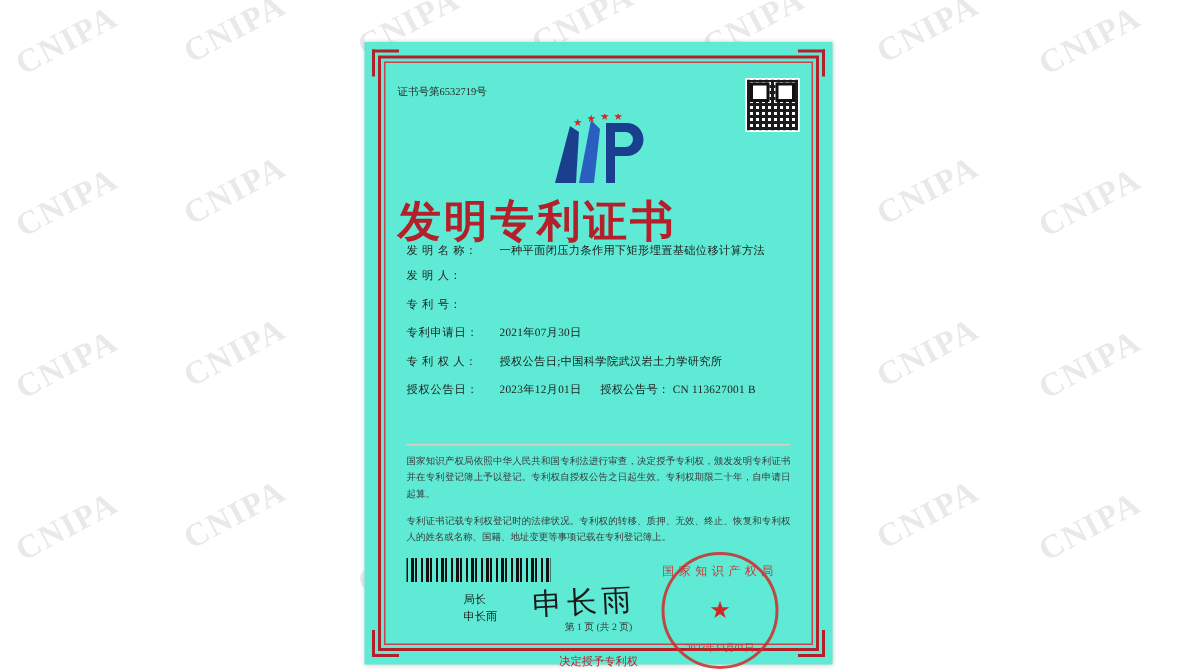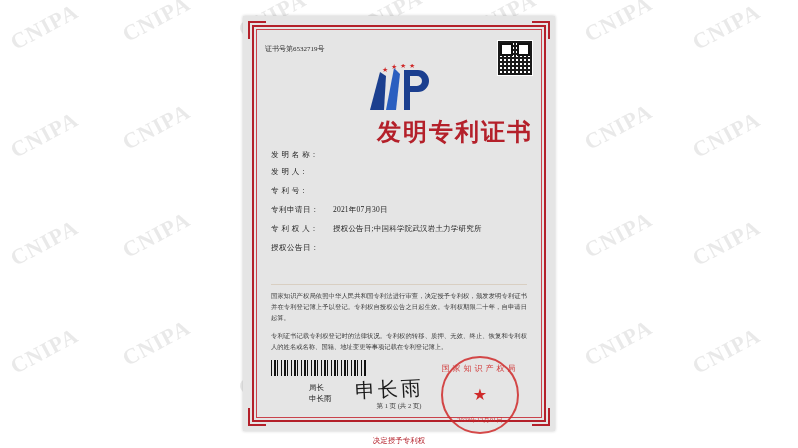--- a/index.html
+++ b/index.html
@@ -32,24 +32,24 @@
     letter-spacing: 1px;
     white-space: nowrap;
     transform: rotate(-28deg);
     transform-origin: center;
   }
 
   
   .cert-page {
     position: absolute;
     left: 243px;
-    top: 16px;
+    top: 28px;
     width: 312px;
     height: 415px;
-    background: #e5e5e5;
+    background: #5eead4;
     box-shadow: 0 0 3px rgba(0,0,0,0.22);
     z-index: 1;
   }
   .cert-border-outer {
     position: absolute;
     left: 9px;
     top: 9px;
     right: 9px;
     bottom: 9px;
     border: 2px solid #b4202a;
@@ -119,24 +119,24 @@
     top: 26px;
     transform: translateX(-50%);
     width: 70px;
     height: 48px;
   }
   .cert-title {
     position: absolute;
     left: 0;
     right: 0;
     top: 78px;
-    text-align: right;
+    text-align: left;
     font-family: "Liberation Serif", serif;
     font-weight: bold;
-    font-size: 24px;
+    font-size: 29px;
     letter-spacing: 2px;
     color: #b4202a;
   }
 
   
   .fields {
     position: absolute;
     left: 6px;
     right: 6px;
     top: 112px;
@@ -338,37 +338,44 @@
         <text x="36" y="4" fill="#cf2a2a" font-size="7">★</text>
         <text x="45" y="4" fill="#cf2a2a" font-size="7">★</text>
       </svg>
     </div>
 
     <div class="cert-title">发明专利证书</div>
 
     <div class="fields">
       <div class="field-row">
         <span class="field-label">发 明 名 称：</span>
+        <span class="field-value">一种平面闭压力条作用下矩形埋置基础位移计算方法</span>
       </div>
       <div class="field-row">
         <span class="field-label">发 明 人：</span>
       </div>
       <div class="field-row gap-top">
         <span class="field-label">专 利 号：</span>
       </div>
       <div class="field-row gap-top">
         <span class="field-label">专利申请日：</span>
         <span class="field-value">2021年07月30日</span>
       </div>
       <div class="field-row gap-top">
         <span class="field-label">专 利 权 人：</span>
         <span class="field-value">授权公告日;中国科学院武汉岩土力学研究所</span>
       </div>
       <div class="field-row gap-top">
         <span class="field-label">授权公告日：</span>
+        <span class="field-value">
+          <span>2023年12月01日</span>
+          &nbsp;&nbsp;&nbsp;&nbsp;
+          <span>授权公告号：</span>
+          <span>CN 113627001 B</span>
+        </span>
       </div>
     </div>
 
     <div class="divider"></div>
 
     <div class="para p1">国家知识产权局依照中华人民共和国专利法进行审查，决定授予专利权，颁发发明专利证书并在专利登记簿上予以登记。专利权自授权公告之日起生效。专利权期限二十年，自申请日起算。</div>
     <div class="para p2">专利证书记载专利权登记时的法律状况。专利权的转移、质押、无效、终止、恢复和专利权人的姓名或名称、国籍、地址变更等事项记载在专利登记簿上。</div>
 
     <div class="barcode"></div>
 

